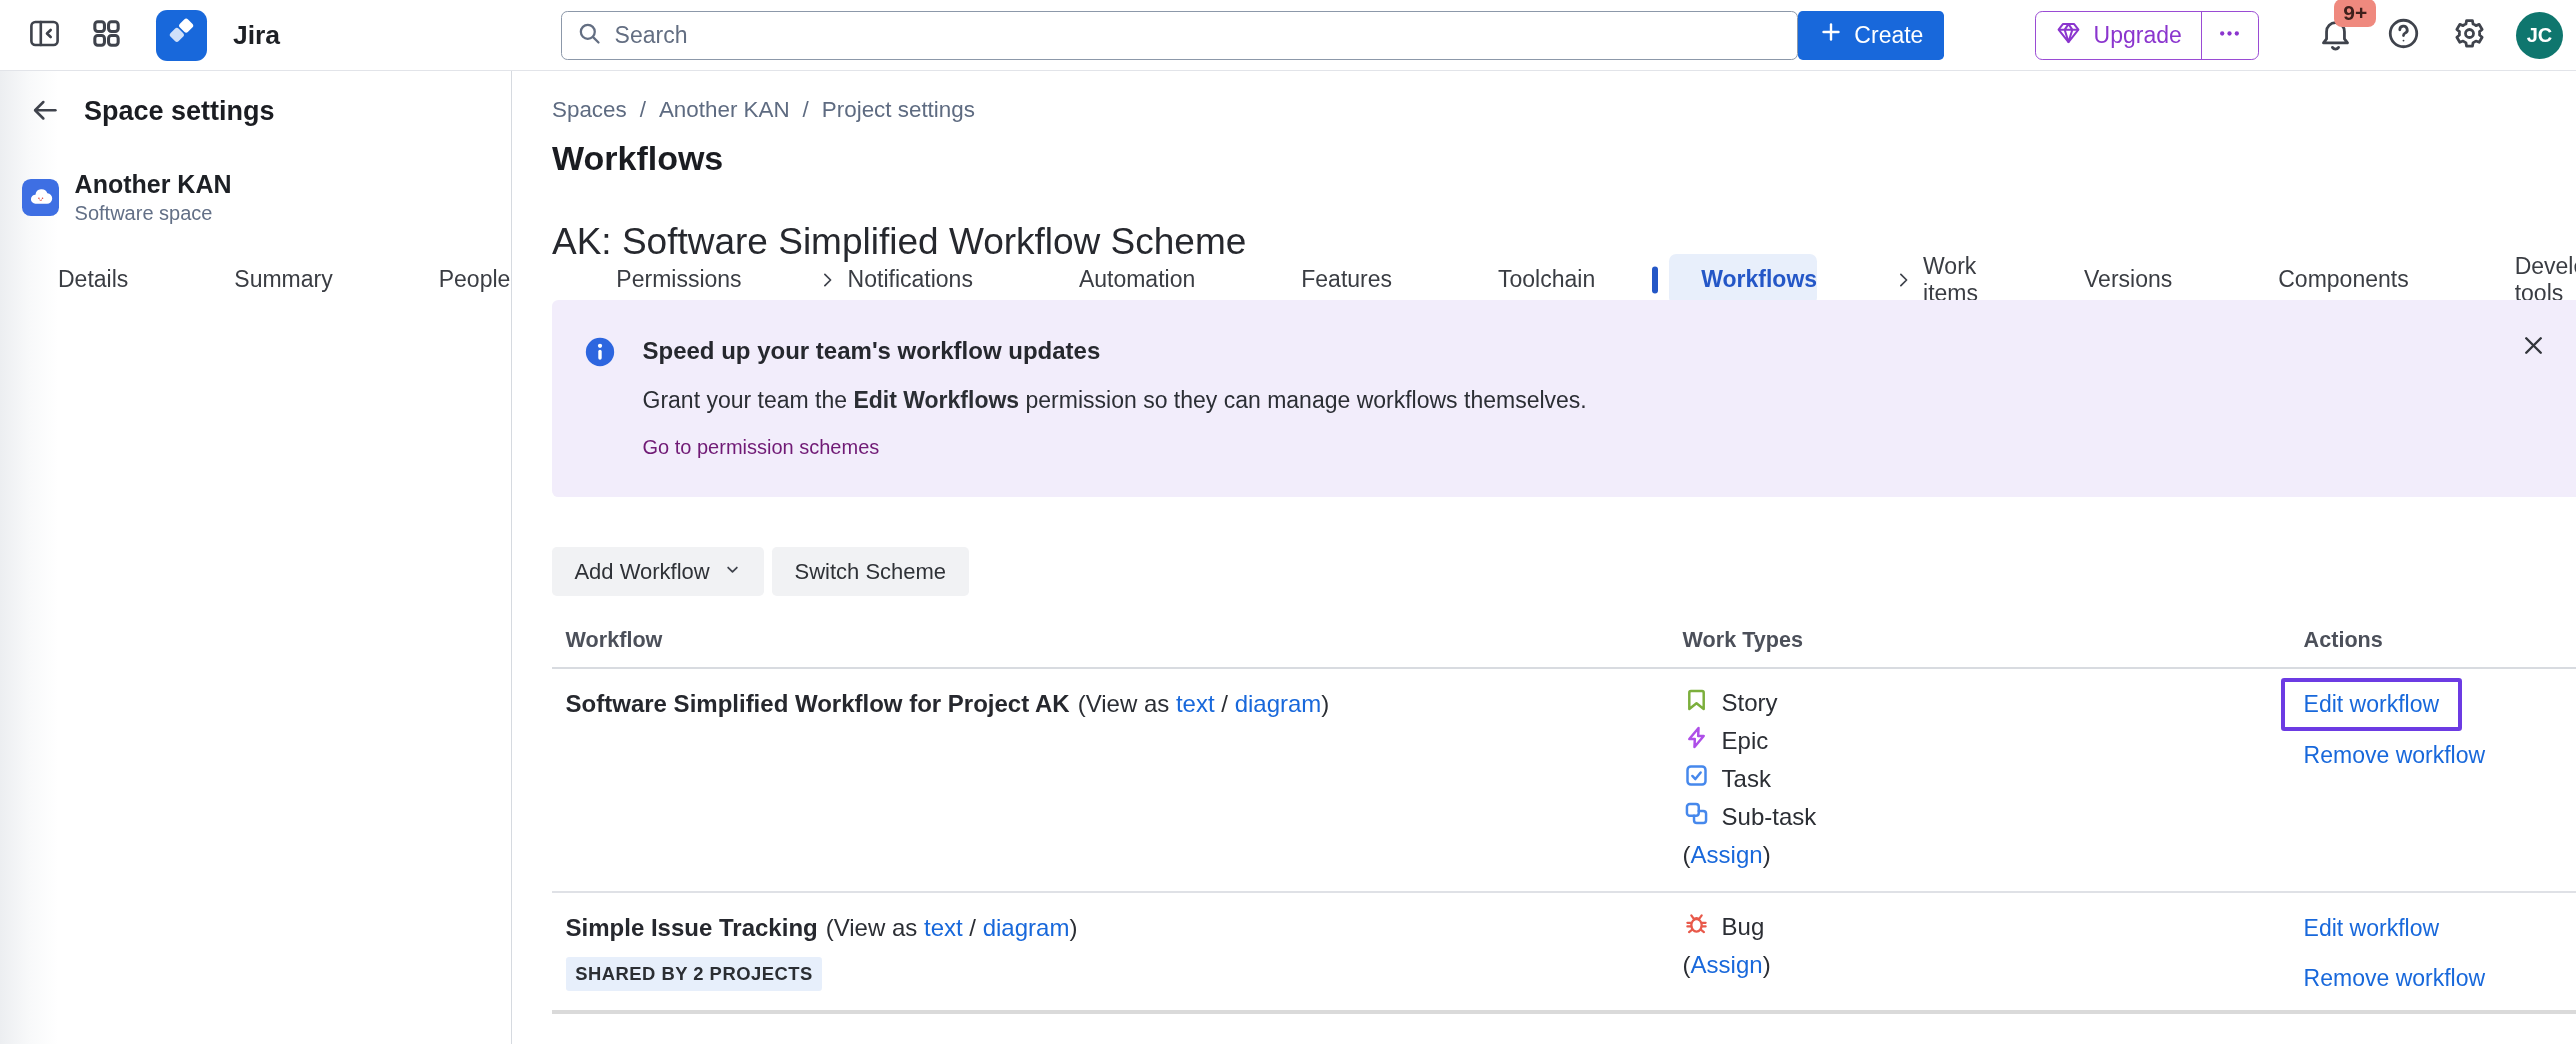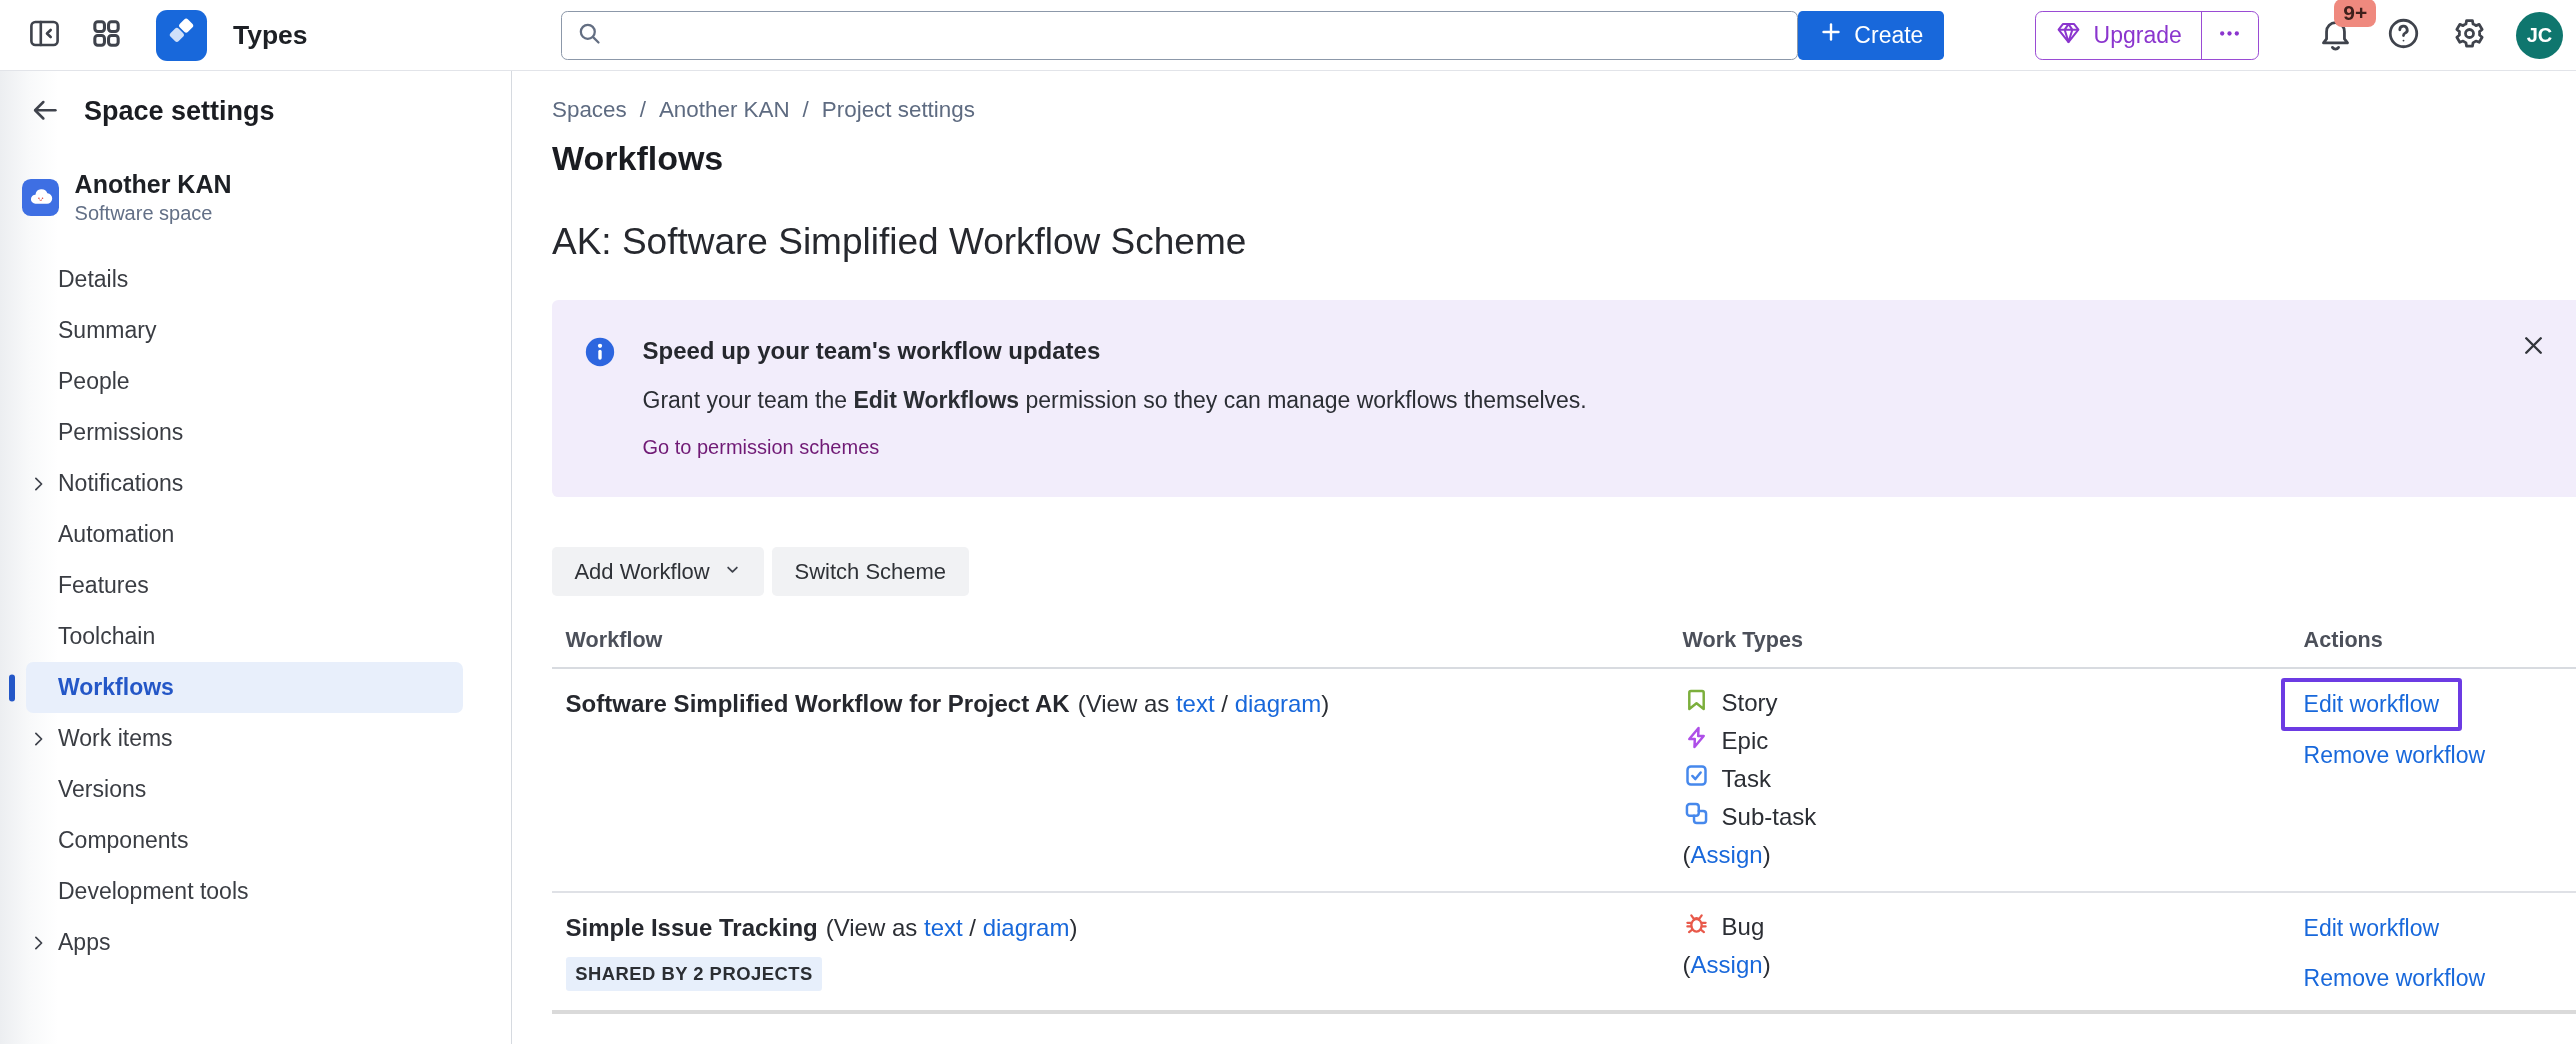--- a/index.html
+++ b/index.html
@@ -43,21 +43,21 @@
   
   .sidebar { width:512px; flex:0 0 auto; border-right:1.6px solid #D6DAE0; padding-top:22.4px;
     background:linear-gradient(to right,#ECEEF1 0px,#F8F9FA 29px,#FFFFFF 58px); }
   .sb-header { display:flex; align-items:center; gap:21px; padding-left:28px; height:37px; }
   .sb-title { font-size:27px; font-weight:700; color:#1B1D22; }
   .space-card { display:flex; align-items:center; gap:16px; margin-top:40px; padding-left:21.6px; }
   .space-avatar { width:37px; height:37px; border-radius:8.8px; background:#3E6FE3; display:flex;
     align-items:center; justify-content:center; flex:0 0 auto; }
   .space-name { font-size:25px; font-weight:700; color:#1D2025; line-height:1.15; }
   .space-sub { font-size:20px; color:#626F86; margin-top:3.2px; }
-  .nav { margin-top:29px; display:flex; flex-direction:column; }
+  .nav { margin-top:29px; display:flex; }
   .nav-item { position:relative; height:51px; display:flex; align-items:center; margin:0 48px 0 26px;
     padding-left:32px; border-radius:7.2px; font-size:23px; color:#3A3D43; cursor:pointer; }
   .nav-chevron { position:absolute; left:1.6px; top:50%; transform:translateY(-50%); display:flex; }
   .nav-item.selected { background:#E8EFFB; color:#2457C7; font-weight:700; }
   .nav-item.selected::before { content:""; position:absolute; left:-17px; top:50%;
     transform:translateY(-50%); width:5.6px; height:27px; border-radius:3.2px; background:#2457C7; }
 
   
   .main { flex:1; padding:26px 0 0 40px; }
   .breadcrumb { display:flex; align-items:center; gap:13px; font-size:22.4px; color:#5E6B81; }
@@ -124,30 +124,31 @@
       </span>
     </button>
     <div class="jira-tile">
       <span>
         <svg width="35" height="35" viewBox="0 0 32 32">
           <rect x="15" y="3.5" width="10.5" height="10.5" rx="2.5" transform="rotate(45 20.25 8.75)" fill="#FFFFFF"></rect>
           <rect x="6.5" y="12" width="10.5" height="10.5" rx="2.5" transform="rotate(45 11.75 17.25)" fill="#CFE0F9"></rect>
         </svg>
       </span>
     </div>
-    <span class="app-name">Types</span>
+    <span class="app-name">Jira</span>
   </div>
 
   <div class="searchbar">
     <span>
       <svg width="27" height="27" viewBox="0 0 24 24" fill="none" stroke="#636E82" stroke-width="2" stroke-linecap="round">
         <circle cx="10.5" cy="10.5" r="6.2"></circle>
           <line x1="15.2" y1="15.2" x2="20" y2="20"></line>
       </svg>
     </span>
+    <input type="text" placeholder="Search" style="">
   </div>
 
   <div class="tb-right">
     <button class="create-btn">
       <span>
         <svg width="24" height="24" viewBox="0 0 24 24" fill="none" stroke="#fff" stroke-width="2.4" stroke-linecap="round">
           <line x1="12" y1="4.5" x2="12" y2="19.5"></line>
             <line x1="4.5" y1="12" x2="19.5" y2="12"></line>
         </svg>
       </span>

